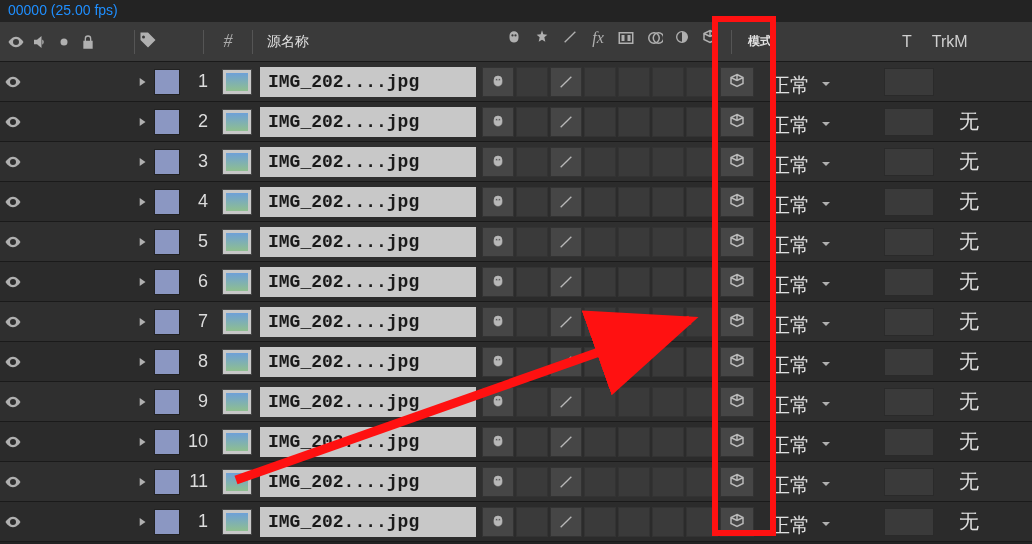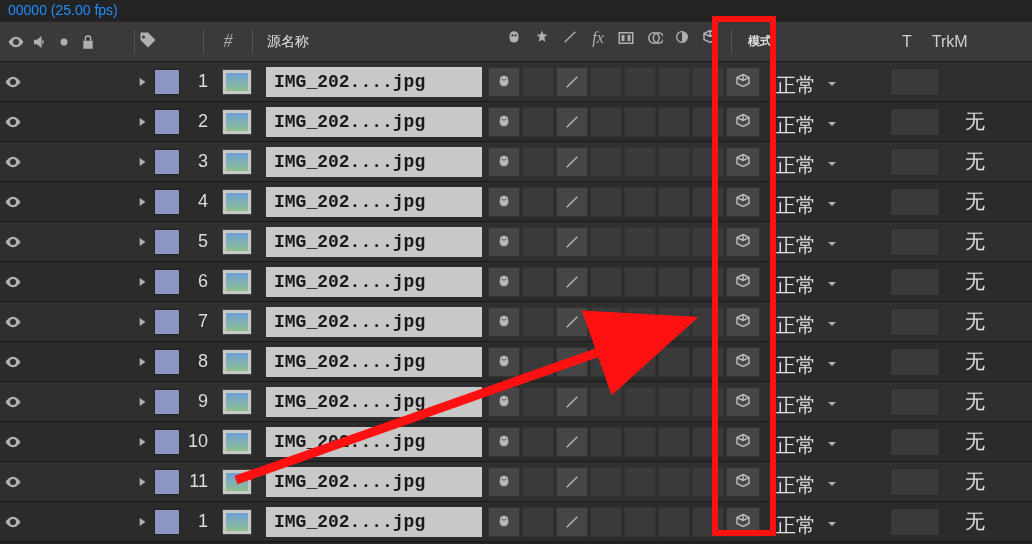--- a/index.html
+++ b/index.html
@@ -83,21 +83,21 @@
   .blank1 { width: 104px; }
   .tri { width: 24px; display:flex; justify-content:center; color:#c0c0c0; }
   .tri svg { fill:#b0b0b0; }
   .colorbox { width: 26px; height: 26px; background:#8b97c2; border:1px solid #222; }
   .numcell { width: 36px; text-align:right; padding-right:8px; font-size:18px; color:#dcdcdc; }
   .thumb { width: 30px; height:26px; background:#c8c8c8; border:1px solid #444; display:flex; align-items:center; justify-content:center; margin-left:6px; position:relative; }
   .thumb::before { content:""; position:absolute; top:3px; left:3px; right:3px; bottom:3px; background:linear-gradient(#6ea0d8,#8fbf8f); }
   .name-cell {
     flex: 0 0 216px;
     height: 30px;
-    margin-left: 14px;
+    margin-left: 8px;
     background: #c8c8c8;
     color: #1a1a1a;
     font-family: "Courier New", monospace;
     font-weight: bold;
     font-size: 18px;
     display:flex;
     align-items:center;
     padding: 0 8px;
   }
   .sw-group { display:flex; gap:2px; align-items:center; padding-left: 6px; }

